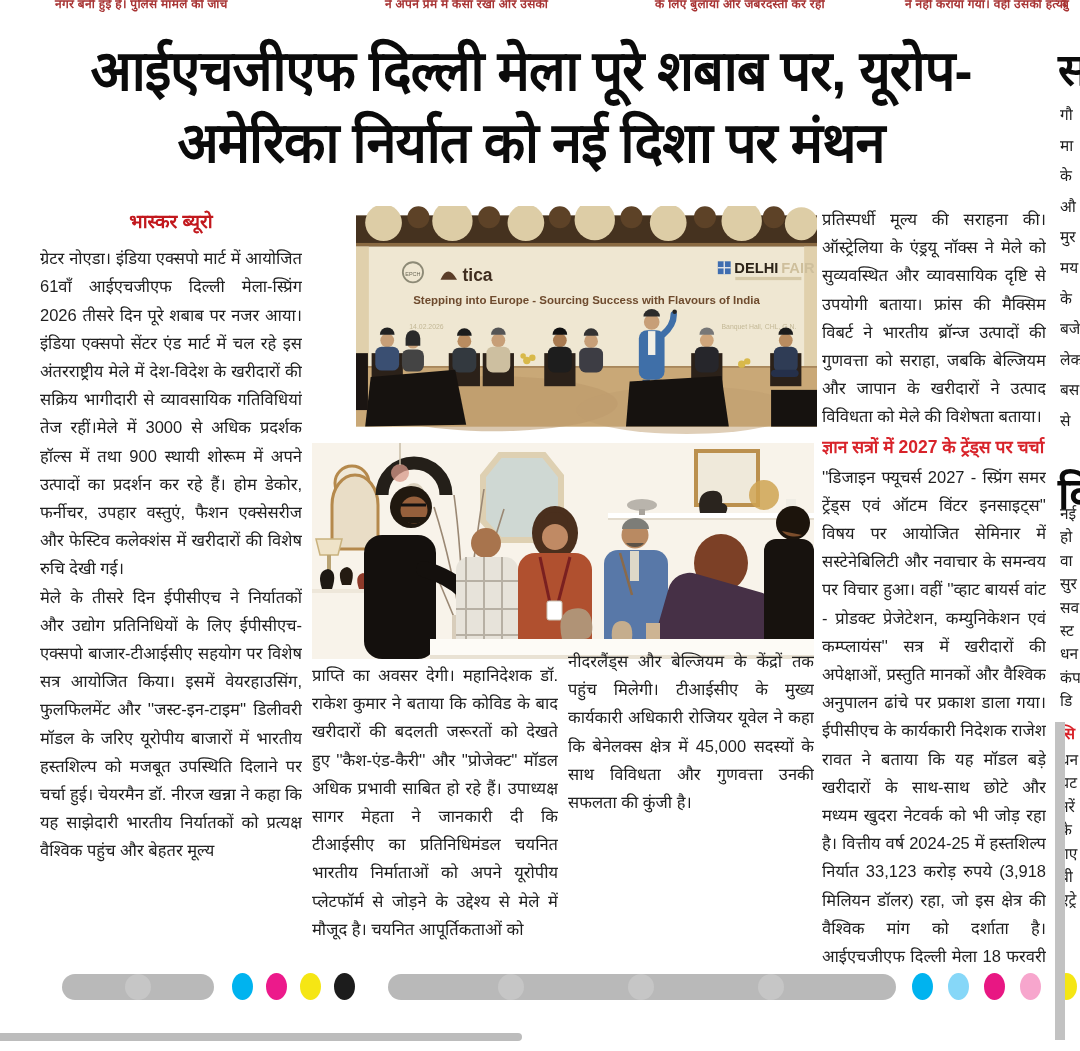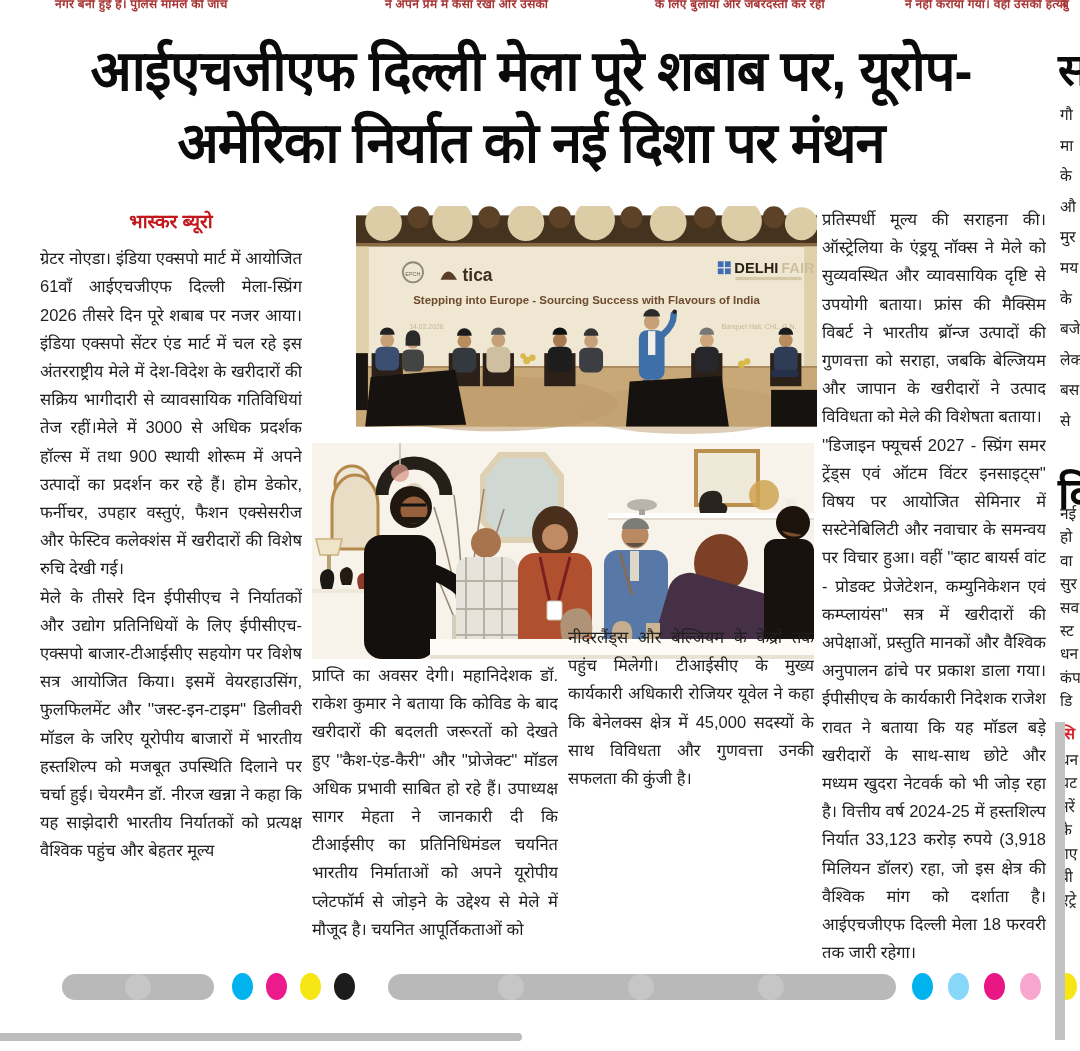--- a/index.html
+++ b/index.html
@@ -25,21 +25,21 @@
   }
 
   .bodytext{font-size:16.5px;line-height:28.2px;text-align:justify;color:#1f1f1f;}
   .bodytext p{margin:0;}
   .subhead{color:#d8232a;font-weight:700;font-size:17.5px;line-height:26px;text-align:left;margin:3px 0 3px 0;}
   .byline{text-align:center;color:#c2181d;font-weight:700;font-size:19px;margin:0 0 8px 0;}
 
   .col{position:absolute;}
   .col1{left:40px;top:208px;width:262px;height:757px;overflow:hidden;}
   .col2{left:312px;top:661px;width:246px;height:296px;overflow:hidden;}
-  .col3{left:568px;top:623px;width:246px;height:296px;overflow:hidden;}
+  .col3{left:568px;top:647px;width:246px;height:296px;overflow:hidden;}
   .col4{left:822px;top:205px;width:224px;height:760px;overflow:hidden;}
 
   figure{margin:0;}
   .photo1{position:absolute;left:312px;top:206px;width:461px;height:230px;margin-left:44px;}
   .photo2{position:absolute;left:312px;top:443px;width:502px;height:216px;}
   .photo1 svg,.photo2 svg{display:block;width:100%;height:100%;}
 
   
   .right-strip{position:absolute;left:1056px;top:0;width:24px;height:1051px;}
   .rs-big{position:absolute;left:2px;font-size:44px;font-weight:700;color:#0b0b0b;}
@@ -329,20 +329,21 @@
   <div class="col col2 bodytext">
     <p>प्राप्ति का अवसर देगी। महानिदेशक डॉ. राकेश कुमार ने बताया कि कोविड के बाद खरीदारों की बदलती जरूरतों को देखते हुए ''कैश-एंड-कैरी'' और ''प्रोजेक्ट'' मॉडल अधिक प्रभावी साबित हो रहे हैं। उपाध्यक्ष सागर मेहता ने जानकारी दी कि टीआईसीए का प्रतिनिधिमंडल चयनित भारतीय निर्माताओं को अपने यूरोपीय प्लेटफॉर्म से जोड़ने के उद्देश्य से मेले में मौजूद है। चयनित आपूर्तिकताओं को</p>
   </div>
 
   <div class="col col3 bodytext">
     <p>नीदरलैंड्स और बेल्जियम के केंद्रों तक पहुंच मिलेगी। टीआईसीए के मुख्य कार्यकारी अधिकारी रोजियर यूवेल ने कहा कि बेनेलक्स क्षेत्र में 45,000 सदस्यों के साथ विविधता और गुणवत्ता उनकी सफलता की कुंजी है।</p>
   </div>
 
   <div class="col col4 bodytext">
     <p>प्रतिस्पर्धी मूल्य की सराहना की। ऑस्ट्रेलिया के एंड्रयू नॉक्स ने मेले को सुव्यवस्थित और व्यावसायिक दृष्टि से उपयोगी बताया। फ्रांस की मैक्सिम विबर्ट ने भारतीय ब्रॉन्ज उत्पादों की गुणवत्ता को सराहा, जबकि बेल्जियम और जापान के खरीदारों ने उत्पाद विविधता को मेले की विशेषता बताया।</p>
+    <div class="subhead">ज्ञान सत्रों में 2027 के ट्रेंड्स पर चर्चा</div>
     <p>''डिजाइन फ्यूचर्स 2027 - स्प्रिंग समर ट्रेंड्स एवं ऑटम विंटर इनसाइट्स'' विषय पर आयोजित सेमिनार में सस्टेनेबिलिटी और नवाचार के समन्वय पर विचार हुआ। वहीं ''व्हाट बायर्स वांट - प्रोडक्ट प्रेजेटेशन, कम्युनिकेशन एवं कम्प्लायंस'' सत्र में खरीदारों की अपेक्षाओं, प्रस्तुति मानकों और वैश्विक अनुपालन ढांचे पर प्रकाश डाला गया। ईपीसीएच के कार्यकारी निदेशक राजेश रावत ने बताया कि यह मॉडल बड़े खरीदारों के साथ-साथ छोटे और मध्यम खुदरा नेटवर्क को भी जोड़ रहा है। वित्तीय वर्ष 2024-25 में हस्तशिल्प निर्यात 33,123 करोड़ रुपये (3,918 मिलियन डॉलर) रहा, जो इस क्षेत्र की वैश्विक मांग को दर्शाता है। आईएचजीएफ दिल्ली मेला 18 फरवरी तक जारी रहेगा।</p>
   </div>
 
   <div class="right-strip">
     <div class="rs-big rs-big1">स</div>
     <div class="rs-list rs-list1">
         <span>गौ</span>
         <span>मा</span>
         <span>के</span>
         <span>औ</span>

